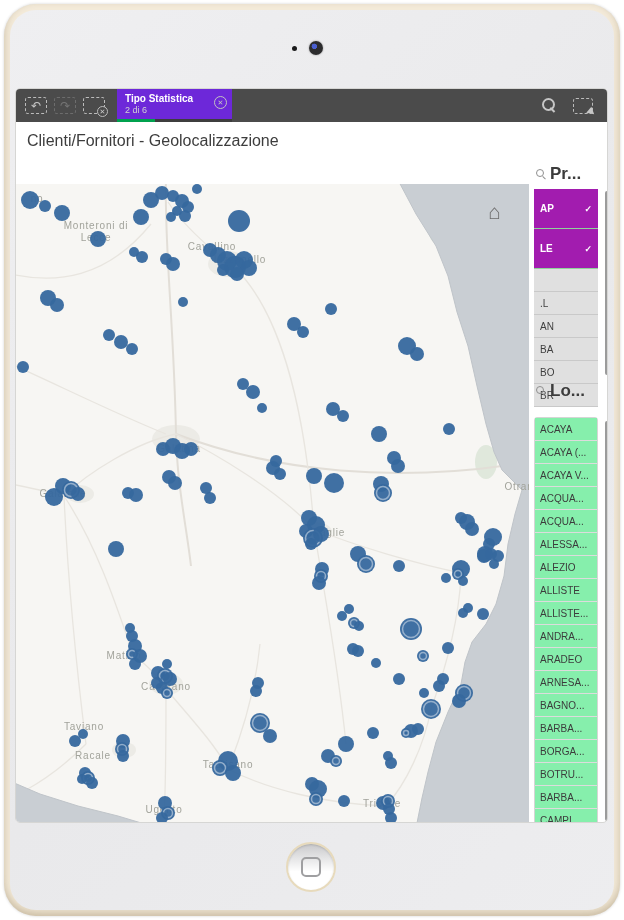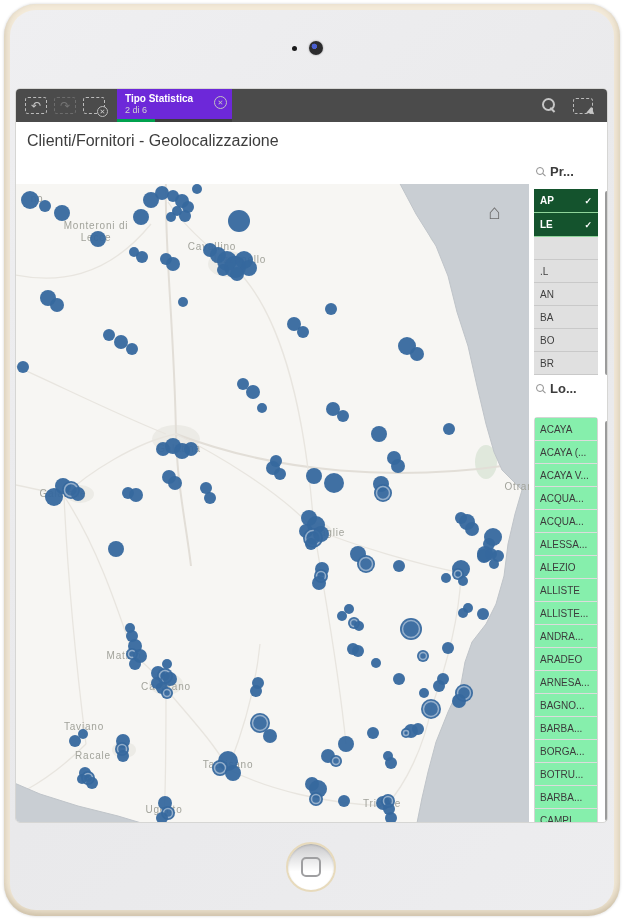--- a/index.html
+++ b/index.html
@@ -64,28 +64,28 @@
   .road{fill:none;stroke:#e8e5df;stroke-width:1.3;}
   .road2{fill:none;stroke:#e2ded7;stroke-width:2;}
   .sea{fill:#c9ced3;stroke:#bfc4c9;stroke-width:1;}
   .patch{fill:#ecebe6;}
   .green{fill:#e0e8dc;}
   .maplabel{fill:#a2a39b;font-size:10px;letter-spacing:.8px;font-family:"Liberation Sans",sans-serif;}
   .map-home{position:absolute;left:472px;top:17px;font-size:21px;color:#6d6d6d;font-weight:bold;line-height:1;}
 
   
   .sidebar{position:absolute;left:518px;top:75px;width:75px;height:660px;overflow:hidden;}
-  .filter-head{position:absolute;left:2px;display:flex;align-items:center;gap:4px;font-size:13px;font-weight:bold;color:#3c3c3c;}
+  .filter-head{position:absolute;left:2px;display:flex;align-items:center;gap:4px;font-size:17px;font-weight:bold;color:#3c3c3c;}
   .filter-head .smag{width:10px;height:10px;position:relative;flex:none;}
   .filter-head .smag::before{content:"";position:absolute;left:0;top:0;width:6px;height:6px;border:1.4px solid #8f8f8f;border-radius:50%;}
   .filter-head .smag::after{content:"";position:absolute;left:6.5px;top:6.5px;width:4px;height:1.4px;background:#8f8f8f;transform:rotate(45deg);transform-origin:0 0;}
   .list{position:absolute;left:0;width:64px;}
   .pr-row{height:23px;background:#e0e0e0;border-bottom:1px solid #c9c9c9;font-size:10px;color:#3f3f3f;
     display:flex;align-items:center;padding:0 6px;}
-  .pr-row.selected{height:24px;background:#14532d;color:#fff;font-weight:bold;border-bottom:1px solid #8fd49a;
+  .pr-row.selected{height:40px;background:#a21caf;color:#fff;font-weight:bold;border-bottom:1px solid #8fd49a;
     justify-content:space-between;}
   .pr-row.selected .chk{font-size:9px;}
   .lo-list{background:#fff;border:1px solid #d5d5d5;border-radius:3px;}
   .lo-row{height:23px;background:#86efac;border-bottom:1px solid #dcdcdc;font-size:10px;color:#3c3c3c;
     display:flex;align-items:center;padding:0 5px;white-space:nowrap;overflow:hidden;}
   .vscroll{position:absolute;width:4px;background:#9b9b9b;border-radius:2px;right:0;}
 </style>
 </head>
 <body>
 

